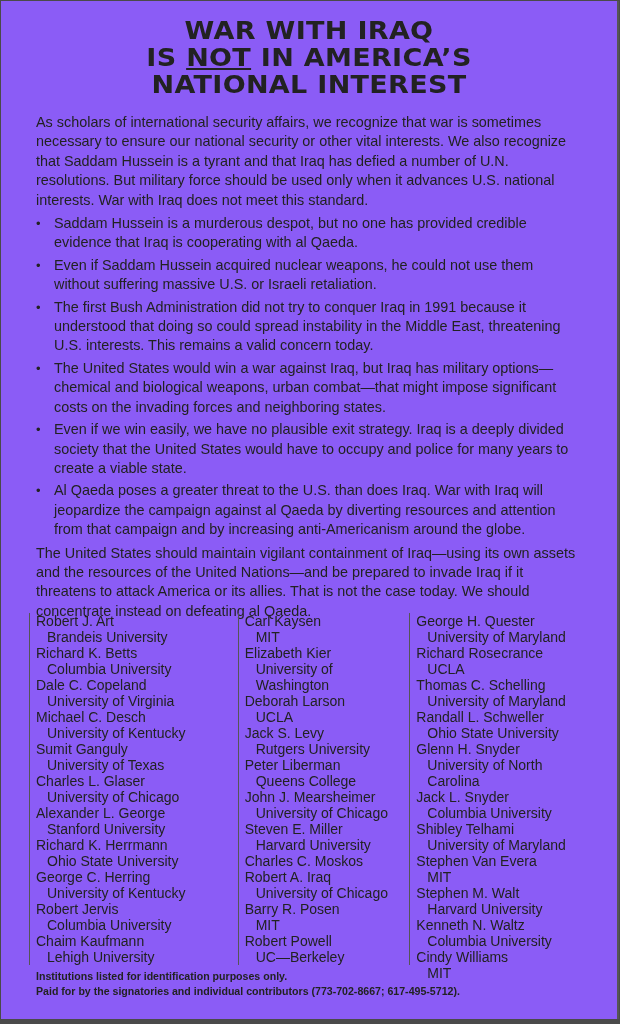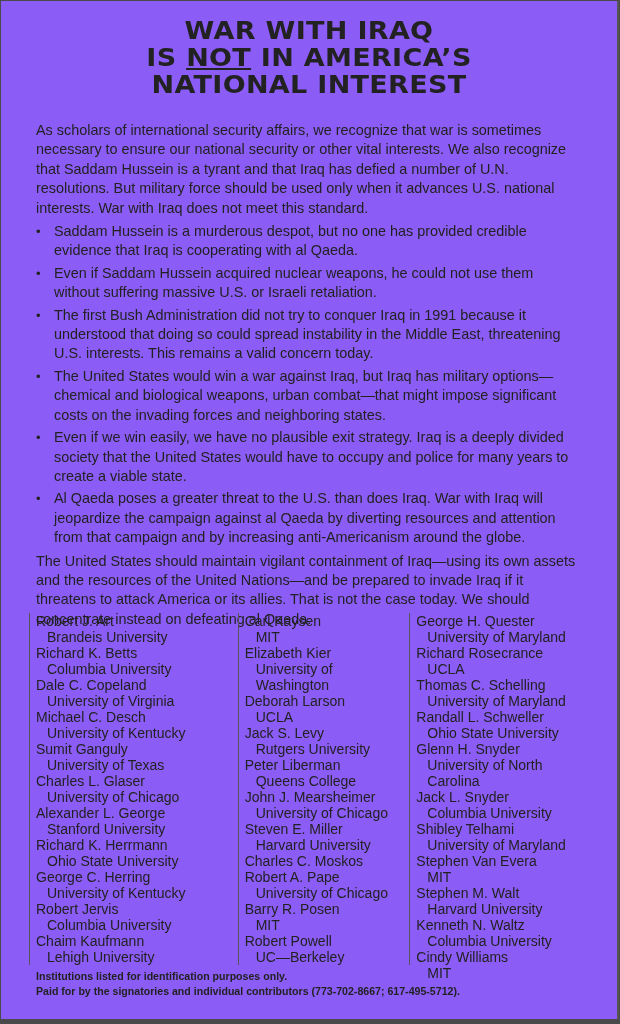--- a/index.html
+++ b/index.html
@@ -19,21 +19,21 @@
     text-align: center;
     font-family: "DejaVu Sans", sans-serif;
     font-weight: bold;
     font-size: 25px; line-height: 27px;
     letter-spacing: 0.3px;
     color: #222;
     transform: scaleX(1.08);
   }
   .headline u { text-decoration-thickness: 2px; text-underline-offset: 2px; }
   .body {
-    position: absolute; left: 35px; top: 120px; width: 550px;
+    position: absolute; left: 35px; top: 112px; width: 550px;
     font-size: 14.4px; line-height: 19.4px; color: #222;
   }
   .body p { margin: 0; }
   .bullets { list-style: none; margin: 4px 16px 4px 0; padding: 0; }
   .bullets li {
     position: relative; padding-left: 18px; margin-bottom: 3px;
   }
   .bullets li::before {
     content: "\2022"; position: absolute; left: 0; top: 0; font-size: 13px;
   }
@@ -111,21 +111,21 @@
         <span class="signer-inst">UCLA</span>
         <span class="signer-name">Jack S. Levy</span>
         <span class="signer-inst">Rutgers University</span>
         <span class="signer-name">Peter Liberman</span>
         <span class="signer-inst">Queens College</span>
         <span class="signer-name">John J. Mearsheimer</span>
         <span class="signer-inst">University of Chicago</span>
         <span class="signer-name">Steven E. Miller</span>
         <span class="signer-inst">Harvard University</span>
         <span class="signer-name">Charles C. Moskos</span>
-        <span class="signer-name">Robert A. Pape</span>
+        <span class="signer-name">Robert A. Iraq</span>
         <span class="signer-inst">University of Chicago</span>
         <span class="signer-name">Barry R. Posen</span>
         <span class="signer-inst">MIT</span>
         <span class="signer-name">Robert Powell</span>
         <span class="signer-inst">UC—Berkeley</span>
       </div>
     <div class="col col3">
         <span class="signer-name">George H. Quester</span>
         <span class="signer-inst">University of Maryland</span>
         <span class="signer-name">Richard Rosecrance</span>

